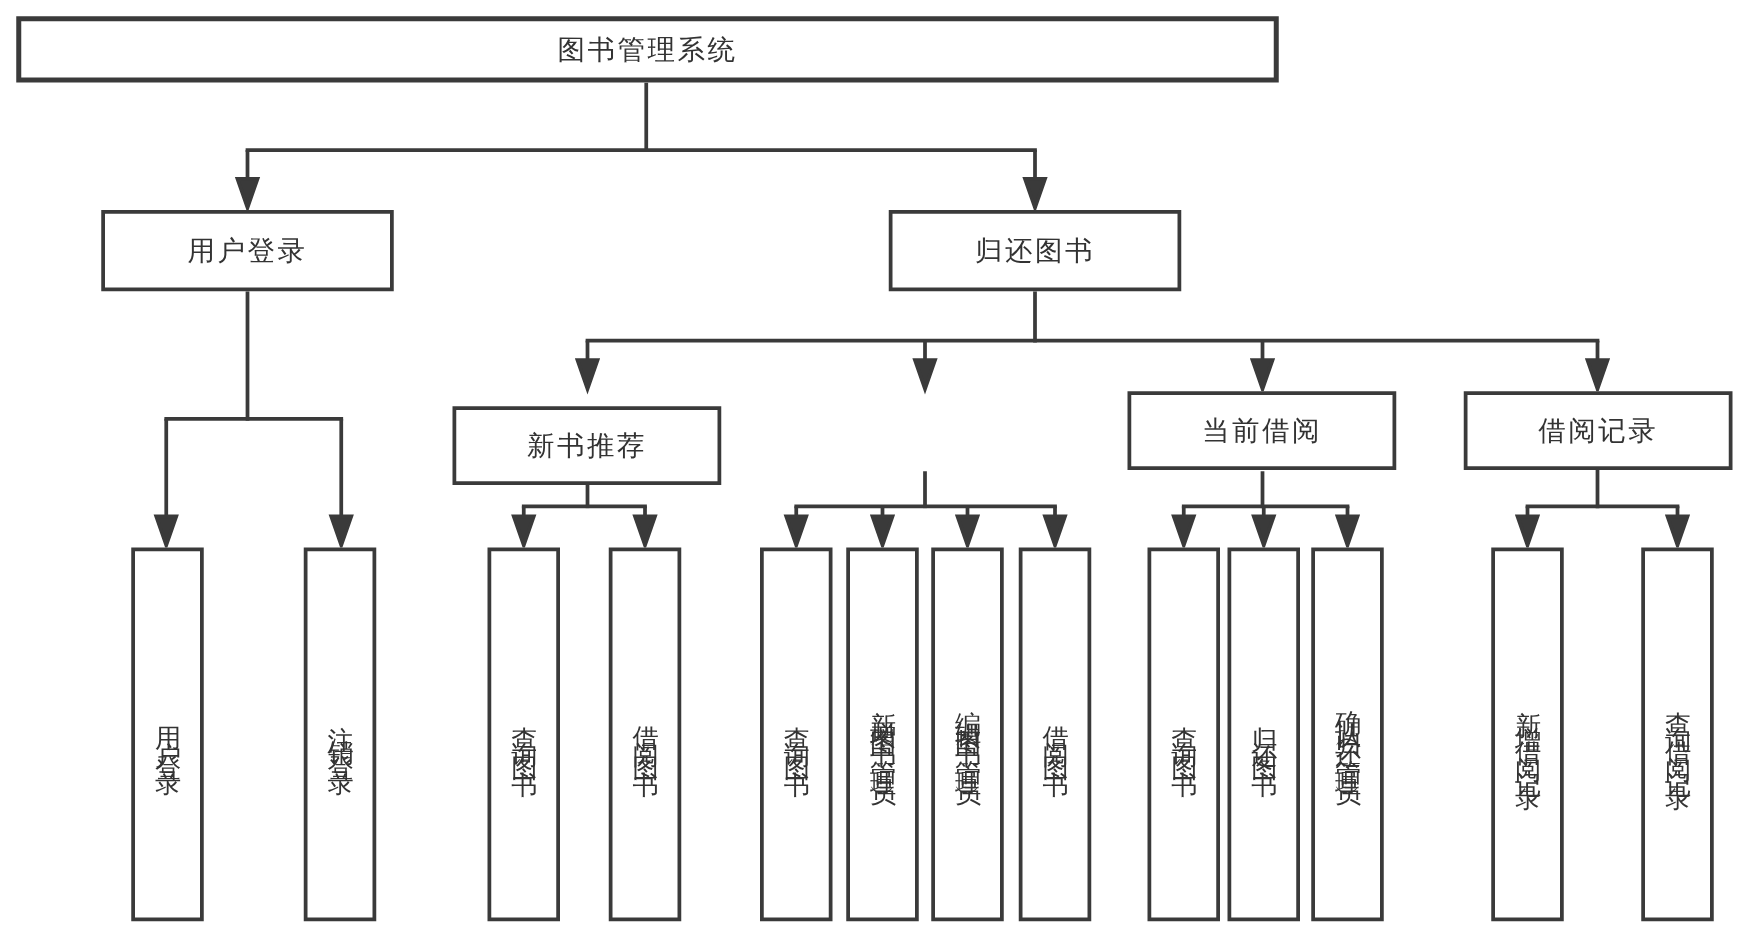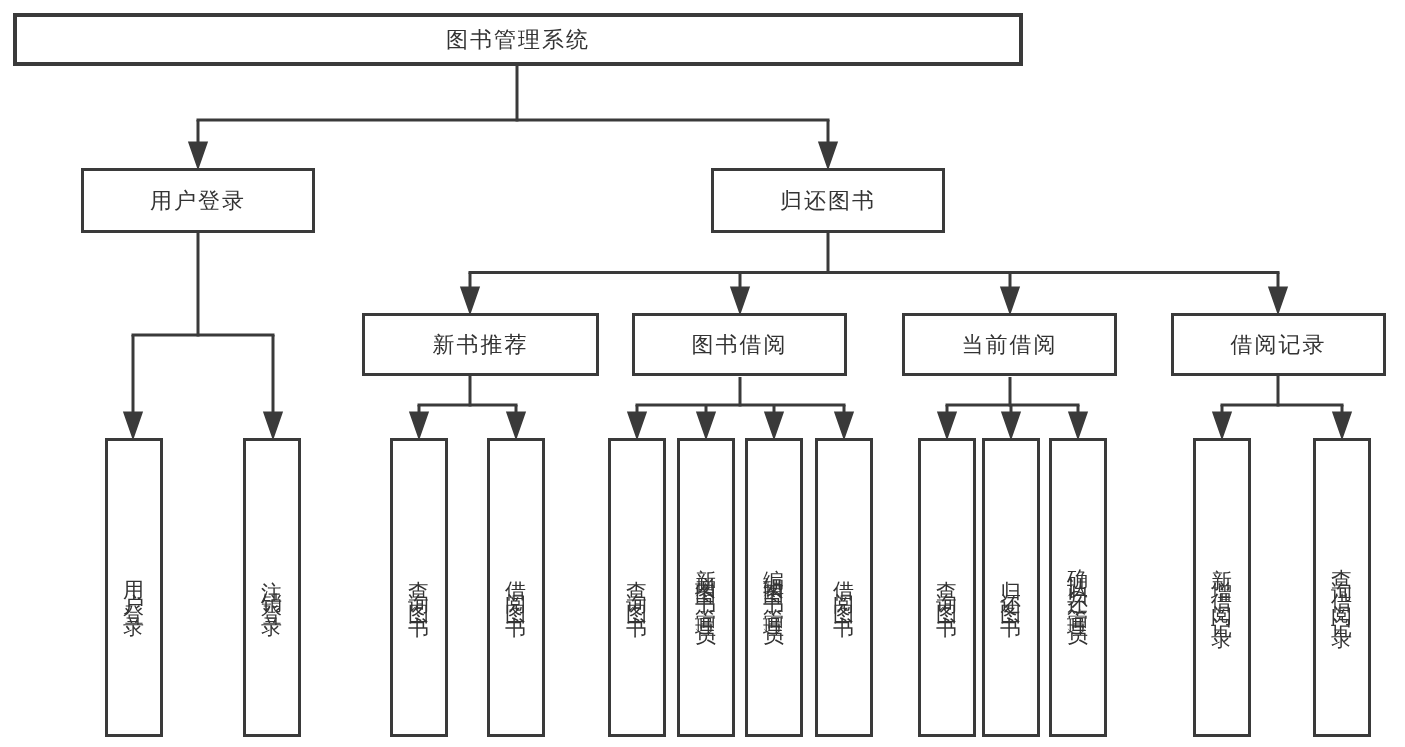--- a/index.html
+++ b/index.html
@@ -136,25 +136,22 @@
     <span>图书管理系统</span>
   </div>
 
   <div class="hnode" style="left:81px;top:168px;width:234px;height:65px">
     <span>用户登录</span>
   </div>
   <div class="hnode" style="left:711px;top:168px;width:234px;height:65px">
     <span>归还图书</span>
   </div>
 
-  <div class="hnode" style="left:362px;top:313px;width:237px;height:63px">
+  <div class="hnode" style="left:362px;top:325px;width:215px;height:63px">
     <span>新书推荐</span>
-  </div>
-  <div class="hnode" style="left:632px;top:313px;width:215px;height:63px">
-    <span>图书借阅</span>
   </div>
   <div class="hnode" style="left:1171px;top:313px;width:215px;height:63px">
     <span>借阅记录</span>
   </div>
   <div class="hnode" style="left:902px;top:313px;width:215px;height:63px">
     <span>当前借阅</span>
   </div>
 
   <div class="vnode" style="left:105px">
     <span class="vtext">用户登录</span>

